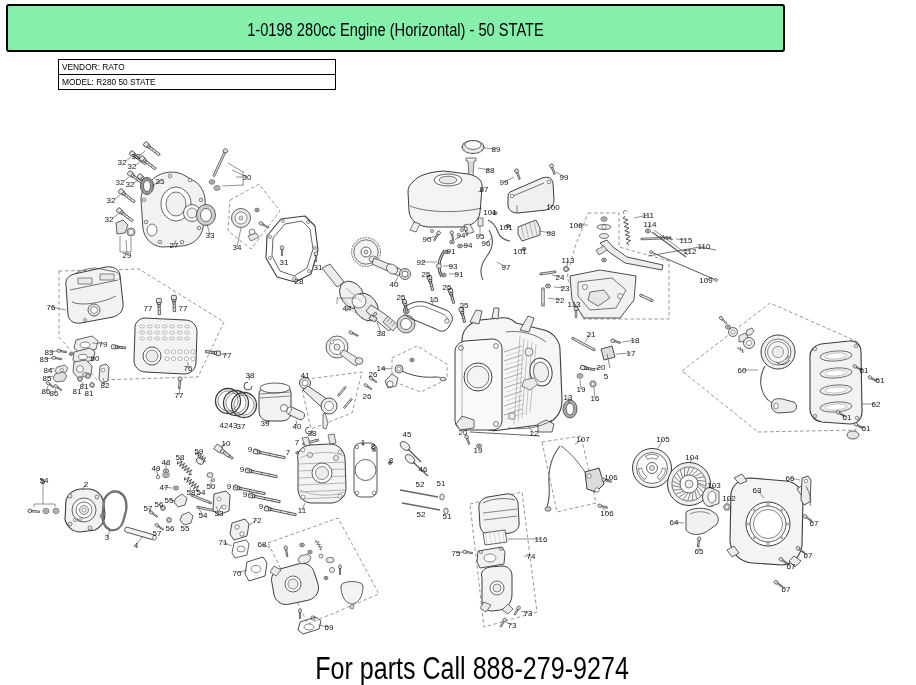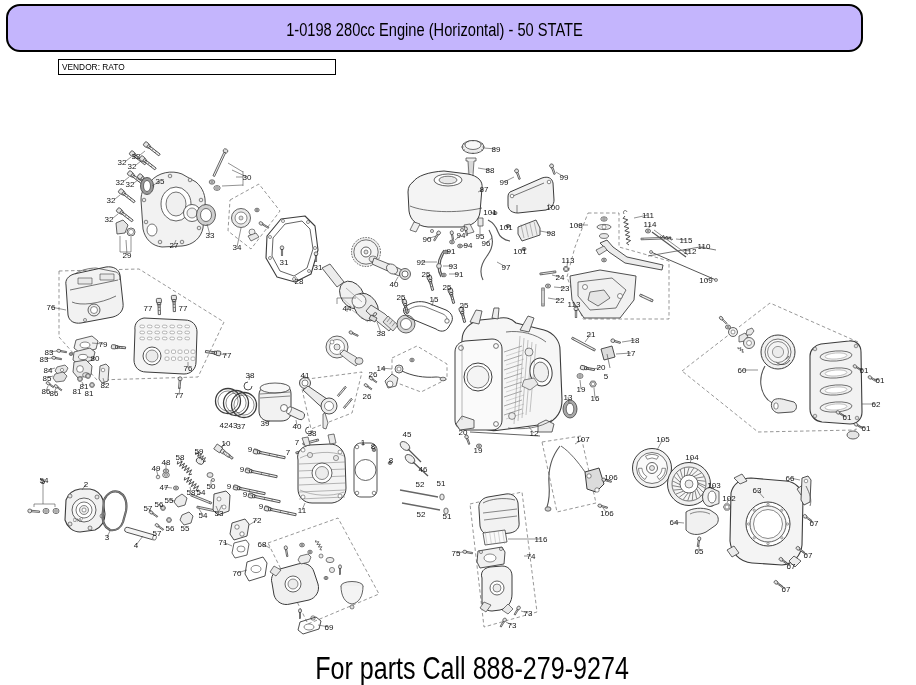--- a/index.html
+++ b/index.html
@@ -1,18 +1,18 @@
 <!DOCTYPE html>
 <html><head>
 <meta charset="utf-8">
 <style>
 html,body { margin:0; padding:0; background:#fff; width:916px; height:685px; overflow:hidden; }
 * { box-sizing:border-box; }
 body { font-family:"Liberation Sans", sans-serif; }
-.titlebox { position:absolute; left:6px; top:4px; width:857px; height:48px; border:2px solid #000; border-radius:14px; background:#c4b5fd; }
+.titlebox { position:absolute; left:6px; top:4px; width:779px; height:48px; border:2px solid #000; border-radius:3px; background:#86efac; }
 .titlebox span { position:absolute; left:0; right:0; top:14px; text-align:center; font-size:18px; color:#000; transform:scaleX(0.814); }
 table.info { position:absolute; left:58px; top:59px; border-collapse:collapse; background:#fff; }
 table.info td { border:1px solid #000; width:277px; height:14.9px; font-size:9.8px; padding:0 0 0 3px; color:#000; }
 table.info td span { display:inline-block; transform:scaleX(0.85); transform-origin:0 50%; white-space:nowrap; }
 .phone { position:absolute; left:14px; width:916px; top:651px; text-align:center; font-size:31px; color:#000; transform:scaleX(0.809); }
 svg { position:absolute; left:0; top:0; }
 </style>
 </head>
 <body>
 <svg width="916" height="685" viewBox="0 0 916 685" font-family="Liberation Sans, sans-serif">
@@ -1286,15 +1286,18 @@
 <text x="876" y="406.8" font-size="8.0" text-anchor="middle" fill="#161616">62</text>
 </svg>
 <div class="titlebox">
     <span>1-0198 280cc Engine (Horizontal) - 50 STATE</span>
   </div>
 <table class="info">
 <tbody>
       <tr>
         <td><span>VENDOR: RATO</span></td>
       </tr>
+<tr>
+        <td><span>MODEL: R280 50 STATE</span></td>
+      </tr>
 </tbody>
   </table>
 <div class="phone">For parts Call 888-279-9274</div>
 
 </body></html>

